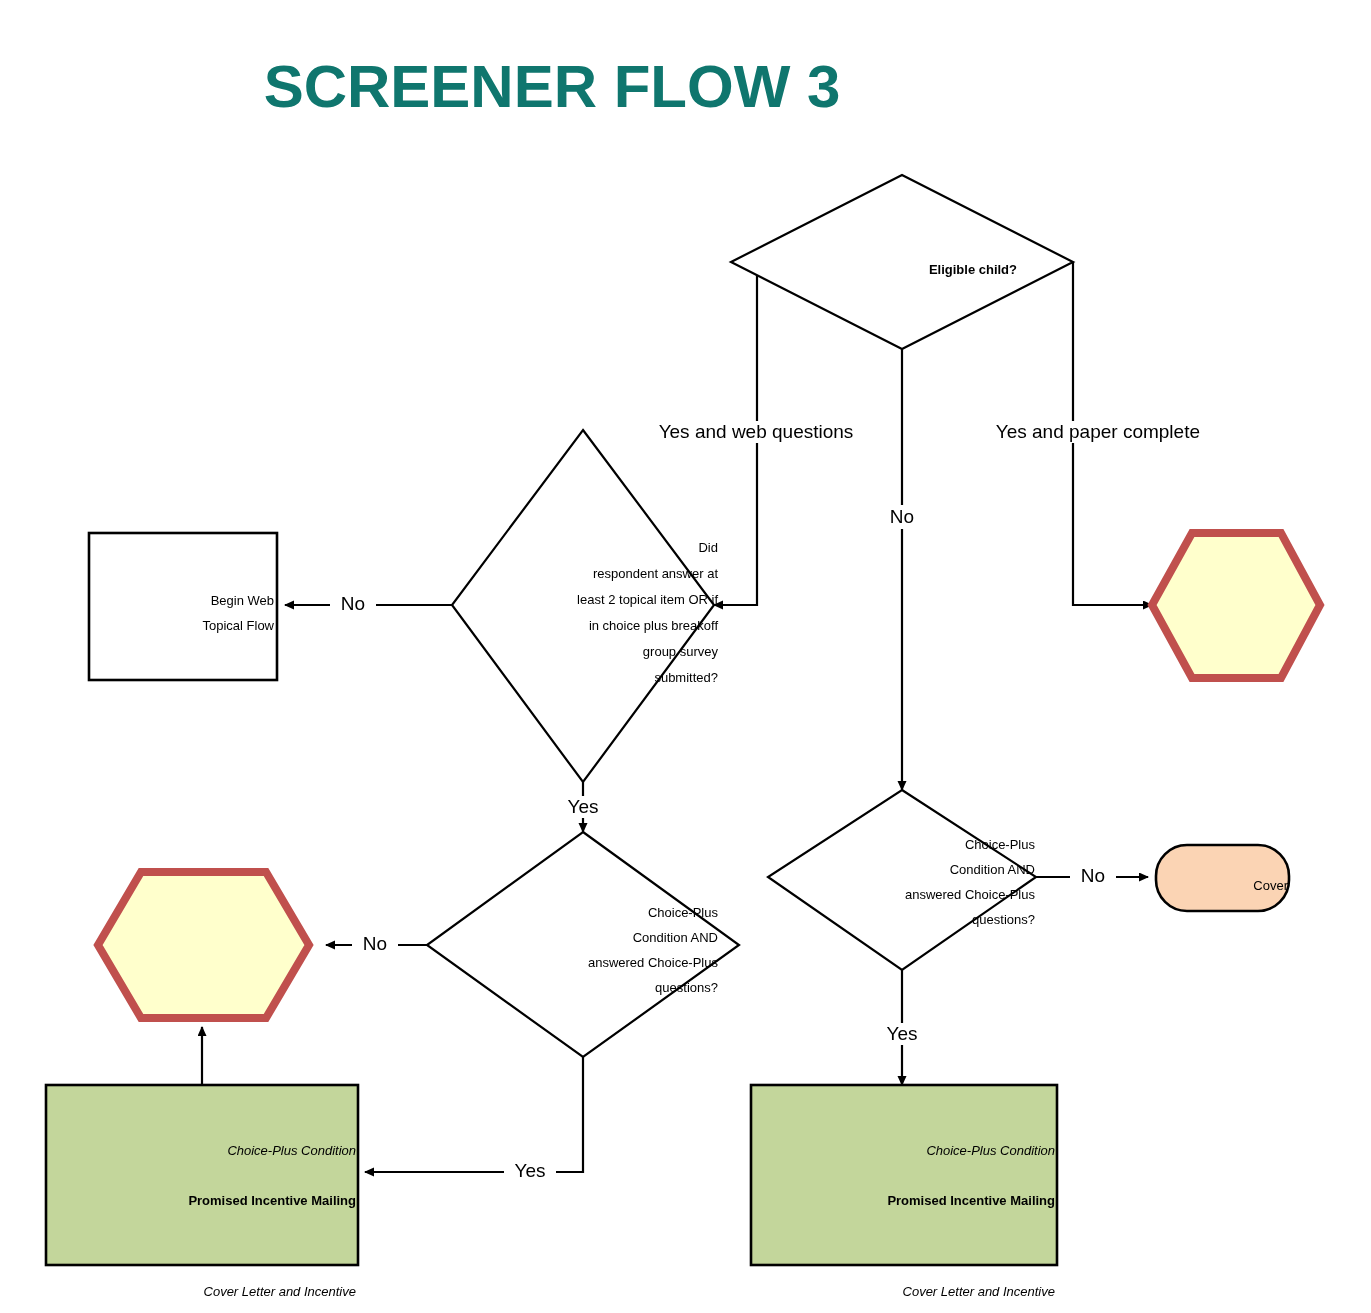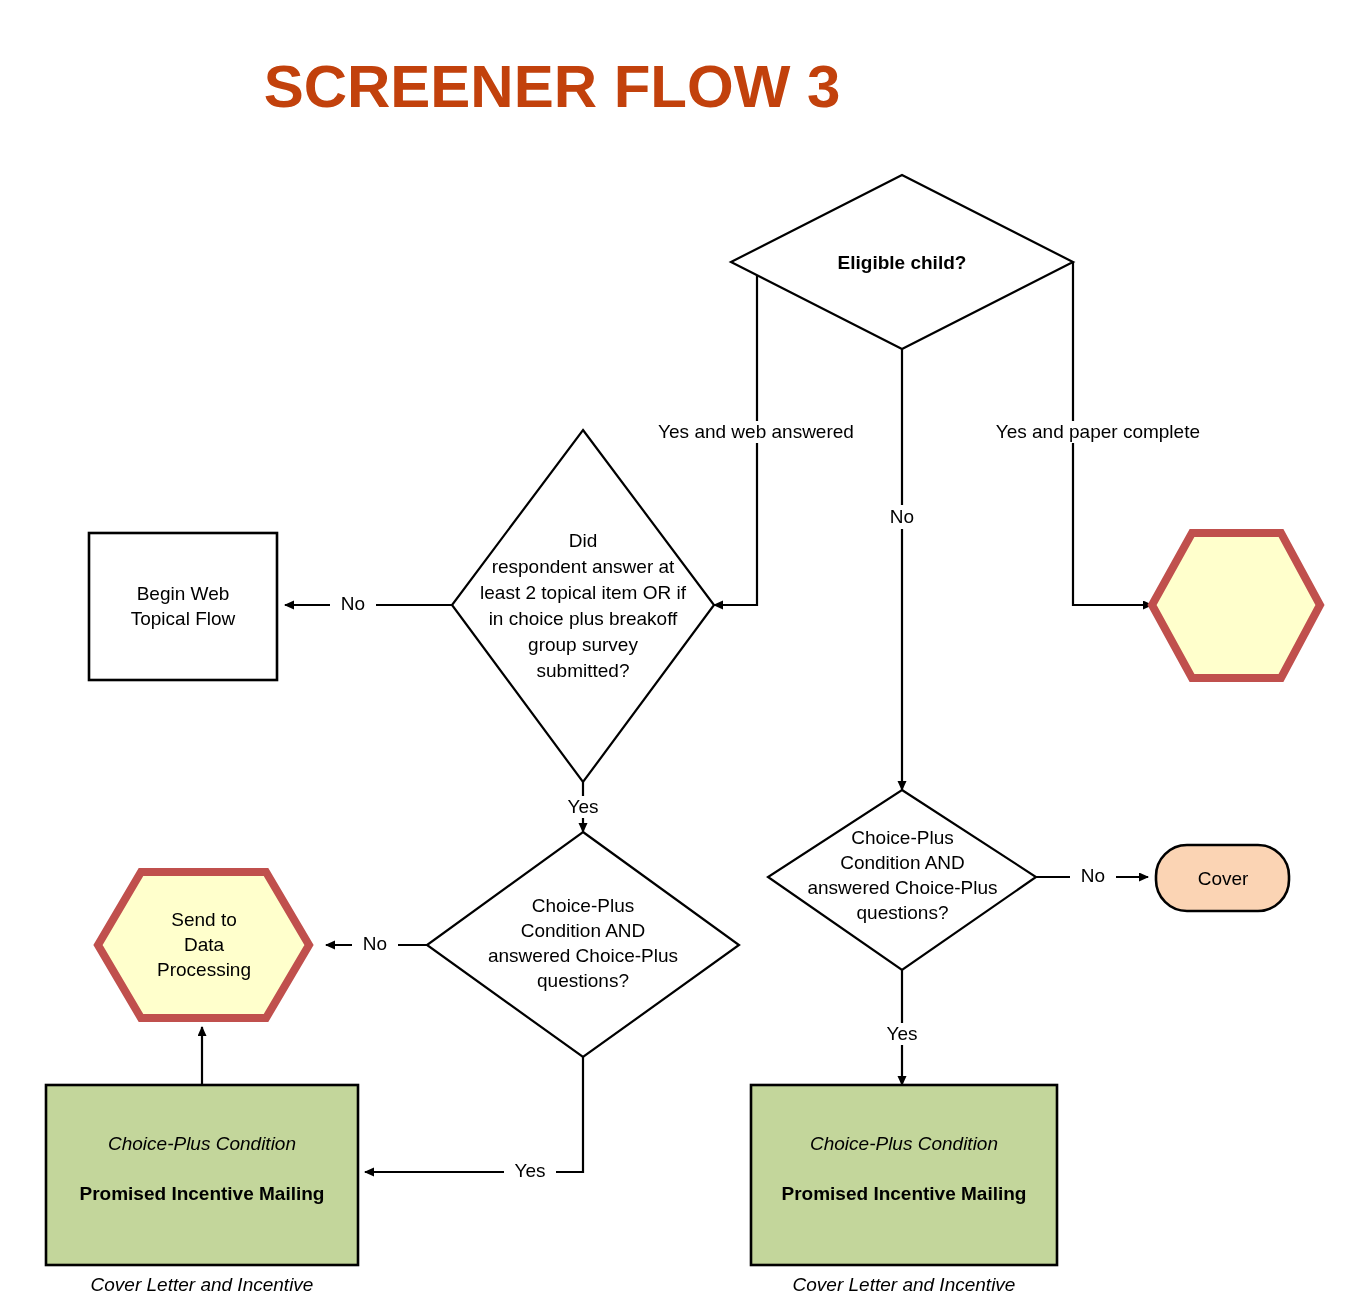--- a/index.html
+++ b/index.html
@@ -25,32 +25,33 @@
   .chart-title {
     position: absolute;
     left: 0;
     top: 52px;
     width: 1104px;
     text-align: center;
     font-family: "Liberation Sans", sans-serif;
     font-size: 60px;
     font-weight: bold;
     letter-spacing: 0px;
-    color: #c2410c;
+    color: #0f766e;
     white-space: pre;
   }
   .node-label {
     position: absolute;
-    text-align: center;
+    text-align: right;
     color: #000000;
     font-family: "Liberation Sans", sans-serif;
-    font-size: 19px;
+    font-size: 13px;
     line-height: 25px;
     white-space: pre-line;
     pointer-events: none;
+    margin-top: 7px;
   }
   .node-label.bold {
     font-weight: bold;
   }
   .edge-label {
     position: absolute;
     text-align: center;
     color: #000000;
     font-family: "Liberation Sans", sans-serif;
     font-size: 19px;
@@ -136,43 +137,40 @@
   <div class="node-label" style="left:448px; top:893px; width:270px;">Choice-Plus
 Condition AND
 answered Choice-Plus
 questions?</div>
 
   <div class="node-label" style="left:770px; top:825px; width:265px;">Choice-Plus
 Condition AND
 answered Choice-Plus
 questions?</div>
 
-  <div class="node-label" style="left:112px; top:907px; width:184px;">Send to
-Data
-Processing</div>
 
   <div class="node-label" style="left:1158px; top:866px; width:130px;">Cover</div>
 
   <div class="node-label" style="left:48px; top:1106px; width:308px;">
     <span class="ml-line1">Choice-Plus Condition</span>
     <span class="ml-bold">Promised Incentive Mailing</span>
     <span class="ml-gap"></span>
     <span class="ml-line1">Cover Letter and Incentive</span>
     
   </div>
 
   <div class="node-label" style="left:753px; top:1106px; width:302px;">
     <span class="ml-line1">Choice-Plus Condition</span>
     <span class="ml-bold">Promised Incentive Mailing</span>
     <span class="ml-gap"></span>
     <span class="ml-line1">Cover Letter and Incentive</span>
     
   </div>
 
-  <div class="edge-label" style="left:636px; top:421px; width:240px;">Yes and web answered</div>
+  <div class="edge-label" style="left:636px; top:421px; width:240px;">Yes and web questions</div>
 
   <div class="edge-label" style="left:946px; top:421px; width:254px;text-align:right;">Yes and paper complete</div>
 
   <div class="edge-label" style="left:874px; top:505px; width:56px; padding:1px 0;">No</div>
 
   <div class="edge-label" style="left:330px; top:593px; width:46px;">No</div>
 
   <div class="edge-label" style="left:556px; top:796px; width:54px;">Yes</div>
 
   <div class="edge-label" style="left:352px; top:933px; width:46px;">No</div>

